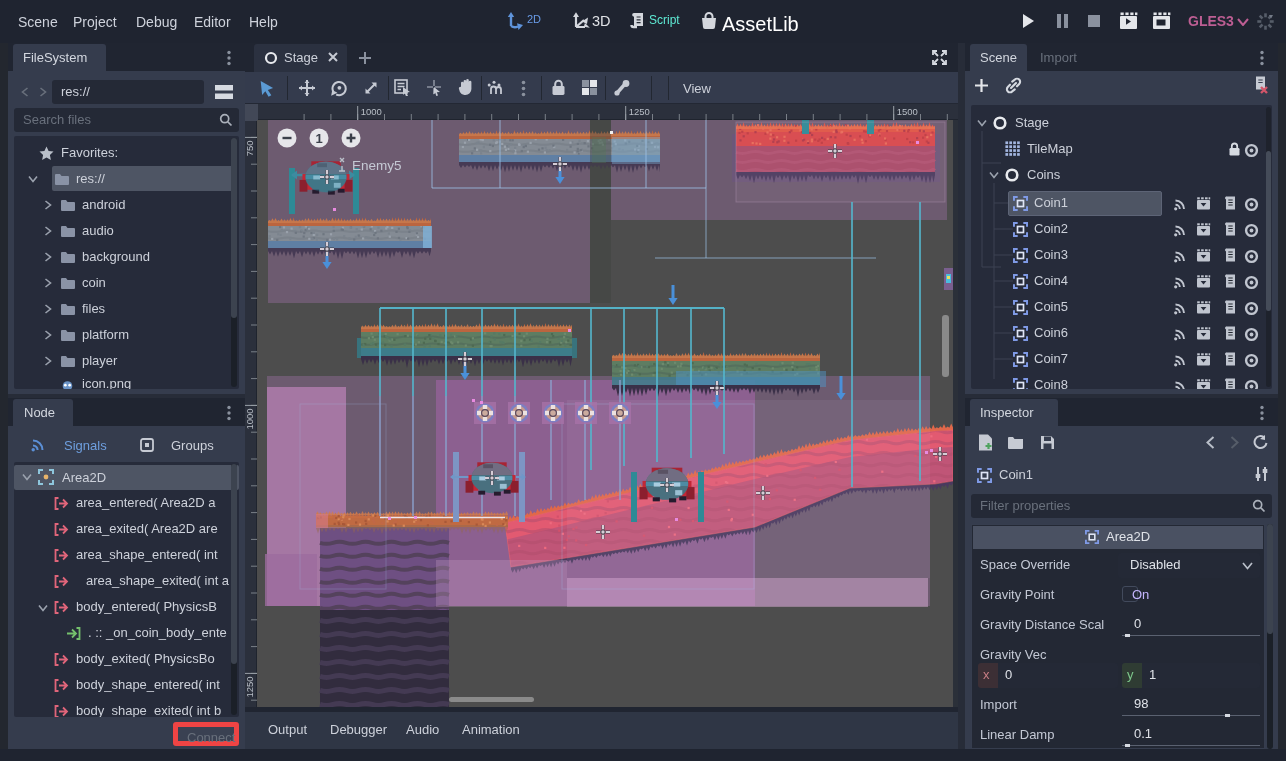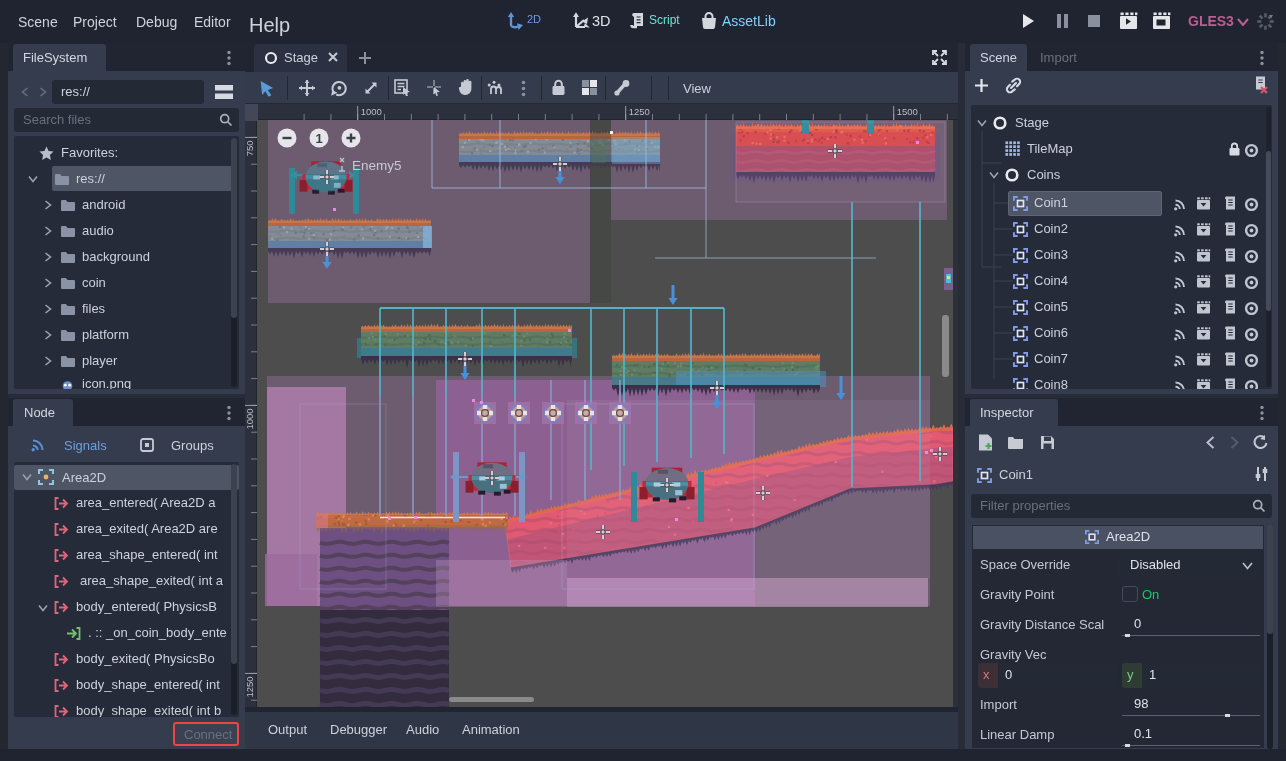--- a/index.html
+++ b/index.html
@@ -22,21 +22,21 @@
   <div class="abs" style="left:0;top:0;width:1286px;height:761px;background:#272c38"></div>
   <div class="abs" style="left:0;top:0;width:1286px;height:43px;background:#1f2430"></div>
   <div class="abs" style="left:0;top:43px;width:8px;height:718px;background:#23272f"></div>
   <div class="abs" style="left:1278px;top:43px;width:8px;height:718px;background:#23272f"></div>
   <div class="abs" style="left:0;top:749px;width:1286px;height:12px;background:#1f2430"></div>
   <div class="abs" style="left:0;top:0;width:1286px;height:43px;background:#1f2430">
       <div class="abs txt" style="left:18px;top:14px;font-size:14px;color:#ced2db">Scene</div>
       <div class="abs txt" style="left:73px;top:14px;font-size:14px;color:#ced2db">Project</div>
       <div class="abs txt" style="left:136px;top:14px;font-size:14px;color:#ced2db">Debug</div>
       <div class="abs txt" style="left:194px;top:14px;font-size:14px;color:#ced2db">Editor</div>
-      <div class="abs txt" style="left:249px;top:14px;font-size:20px;color:#ced2db">Help</div>
+      <div class="abs txt" style="left:249px;top:14px;font-size:14px;color:#ced2db">Help</div>
       <svg class="abs" style="left:507px;top:11px" width="19" height="19" viewBox="0 0 19 19">
         <path d="M4 15 V5 M4 15 a7 7 0 0 0 7 0.5" stroke="#5f94db" stroke-width="2.4" fill="none"></path>
         <path d="M4 6 L0.8 6 L4 1 L7.2 6 Z" fill="#5f94db"></path>
         <path d="M10 12.2 L11.5 19 L16 14 Z" fill="#5f94db"></path>
       </svg>
       <div class="abs txt" style="left:527px;top:13px;font-size:11px;color:#699ce8">2D</div>
       <svg class="abs" style="left:572px;top:11px" width="19" height="19" viewBox="0 0 19 19">
         <path d="M4 16 V5 M4 16 H13 M4 16 L12 9" stroke="#d4d7dd" stroke-width="2.2" fill="none"></path>
         <path d="M4 6 L1 6 L4 1.2 L7 6 Z" fill="#d4d7dd"></path>
         <path d="M12 16 L18 16 L12.5 12 Z" fill="#d4d7dd" transform="rotate(8 13 15)"></path>
@@ -47,21 +47,21 @@
         <path d="M5 1 H14 V14 H5 Z" fill="#d4d7dd"></path>
         <path d="M5 1 C2.6 1 2.6 4.6 5 4.6 C7.4 4.6 7.4 1 5 1" fill="#d4d7dd"></path>
         <path d="M2.5 13 a2 2 0 0 0 2 2 H8" stroke="#d4d7dd" stroke-width="2.4" fill="none"></path>
         <path d="M7.6 5 H11.6 M7.6 7.8 H11.6 M7.6 10.6 H11.6" stroke="#262b34" stroke-width="1.2"></path>
       </svg>
       <div class="abs txt" style="left:649px;top:13px;font-size:12px;color:#5eead4">Script</div>
       <svg class="abs" style="left:700px;top:11px" width="18" height="19" viewBox="0 0 18 19">
         <path d="M2 7 H16 L15 16 a2 2 0 0 1 -2 2 H5 a2 2 0 0 1 -2 -2 Z" fill="#d4d7dd"></path>
         <path d="M5.5 7 V5.5 a3.5 3.5 0 0 1 7 0 V7" stroke="#d4d7dd" stroke-width="2" fill="none"></path>
       </svg>
-      <div class="abs txt" style="left:722px;top:13px;font-size:14px;color:#7dd3fc">AssetLib</div>
+      <div class="abs txt" style="left:722px;top:13px;font-size:20px;color:#ffffff">AssetLib</div>
       <svg class="abs" style="left:1020px;top:13px" width="16" height="16" viewBox="0 0 16 16">
         <path d="M3 1 L14 8 L3 15 Z" fill="#e4e6ea"></path>
       </svg>
       <svg class="abs" style="left:1055px;top:14px" width="15" height="14" viewBox="0 0 15 14">
         <rect x="2" y="0" width="4" height="14" fill="#8a919e"></rect>
         <rect x="9" y="0" width="4" height="14" fill="#8a919e"></rect>
       </svg>
       <svg class="abs" style="left:1087px;top:14px" width="14" height="14" viewBox="0 0 14 14">
         <rect x="1" y="1" width="12" height="12" fill="#8a919e"></rect>
       </svg>
@@ -242,21 +242,21 @@
         <div class="abs txt" style="left:62px;top:59px">area_exited( Area2D are</div>
         <svg class="abs" style="left:40px;top:87px" width="15" height="13" viewBox="0 0 15 13">
           <path d="M4.5 1 H1.5 V12 H4.5" stroke="#e0657a" stroke-width="1.8" fill="none"></path>
           <path d="M5 6.5 H12 M9 2.5 L13 6.5 L9 10.5" stroke="#e0657a" stroke-width="1.8" fill="none"></path>
         </svg>
         <div class="abs txt" style="left:62px;top:85px">area_shape_entered( int</div>
         <svg class="abs" style="left:40px;top:113px" width="15" height="13" viewBox="0 0 15 13">
           <path d="M4.5 1 H1.5 V12 H4.5" stroke="#e0657a" stroke-width="1.8" fill="none"></path>
           <path d="M5 6.5 H12 M9 2.5 L13 6.5 L9 10.5" stroke="#e0657a" stroke-width="1.8" fill="none"></path>
         </svg>
-        <div class="abs txt" style="left:66px;top:111px">area_shape_exited( int a</div>
+        <div class="abs txt" style="left:72px;top:111px">area_shape_exited( int a</div>
         <svg class="abs" style="left:24px;top:142px" width="10" height="8" viewBox="0 0 10 8">
           <path d="M1 1.5 L5 6.5 L9 1.5" stroke="#9aa1ad" stroke-width="1.6" fill="none"></path>
         </svg>
         <svg class="abs" style="left:40px;top:139px" width="15" height="13" viewBox="0 0 15 13">
           <path d="M4.5 1 H1.5 V12 H4.5" stroke="#e0657a" stroke-width="1.8" fill="none"></path>
           <path d="M5 6.5 H12 M9 2.5 L13 6.5 L9 10.5" stroke="#e0657a" stroke-width="1.8" fill="none"></path>
         </svg>
         <div class="abs txt" style="left:62px;top:137px">body_entered( PhysicsB</div>
         <svg class="abs" style="left:52px;top:165px" width="15" height="13" viewBox="0 0 15 13">
           <path d="M1 6.5 H9 M6 2.5 L10 6.5 L6 10.5" stroke="#74c06c" stroke-width="1.8" fill="none"></path>
@@ -274,21 +274,21 @@
         </svg>
         <div class="abs txt" style="left:62px;top:215px">body_shape_entered( int</div>
         <svg class="abs" style="left:40px;top:243px" width="15" height="13" viewBox="0 0 15 13">
           <path d="M4.5 1 H1.5 V12 H4.5" stroke="#e0657a" stroke-width="1.8" fill="none"></path>
           <path d="M5 6.5 H12 M9 2.5 L13 6.5 L9 10.5" stroke="#e0657a" stroke-width="1.8" fill="none"></path>
         </svg>
         <div class="abs txt" style="left:62px;top:241px">body_shape_exited( int b</div>
         <div class="abs" style="left:217px;top:2px;width:6px;height:251px;background:#1b2028;border-radius:3px"></div>
         <div class="abs" style="left:217px;top:2px;width:6px;height:200px;background:#3c434f;border-radius:3px"></div>
       </div>
-      <div class="abs" style="left:165px;top:324px;width:66px;height:24px;background:#3a4152;border:2px solid #ef4444;border-radius:3px">
+      <div class="abs" style="left:165px;top:324px;width:66px;height:24px;background:#3a4152;border:5px solid #ef4444;border-radius:3px">
         <div class="abs txt dim" style="left:9px;top:3px">Connect</div>
       </div>
     </div>
   <div class="abs" style="left:245px;top:43px;width:713px;height:706px;background:#202531"></div>
     <div class="abs" style="left:254px;top:44px;width:93px;height:28px;background:#2b3140;border-radius:3px 3px 0 0"></div>
     <svg class="abs" style="left:264px;top:51px" width="14" height="14" viewBox="0 0 14 14">
       <circle cx="7" cy="7" r="5" stroke="#e8eaee" stroke-width="2.2" fill="none"></circle>
     </svg>
     <div class="abs txt" style="left:284px;top:50px">Stage</div>
     <svg class="abs" style="left:327px;top:51px" width="12" height="12" viewBox="0 0 12 12">
@@ -1908,21 +1908,21 @@
         </svg>
         <div class="abs txt" style="left:134px;top:4px;color:#dfe2e8">Area2D</div>
         <div class="abs txt" style="left:8px;top:32px;color:#c3c8d4">Space Override</div>
         <div class="abs" style="left:146px;top:28px;width:142px;height:25px;background:#242936;border-radius:3px"></div>
         <div class="abs txt" style="left:158px;top:32px;color:#dfe2e8">Disabled</div>
         <svg class="abs" style="left:270px;top:37px" width="11" height="8" viewBox="0 0 11 8">
           <path d="M1 1 L5.5 6.5 L10 1" stroke="#b9bfc9" stroke-width="1.7" fill="none"></path>
         </svg>
         <div class="abs txt" style="left:8px;top:62px;color:#c3c8d4">Gravity Point</div>
         <div class="abs" style="left:150px;top:61px;width:16px;height:16px;background:#242936;border:1px solid #424a5c;border-radius:3px"></div>
-        <div class="abs txt" style="left:170px;top:62px;color:#22c55e">On</div>
+        <div class="abs txt" style="left:160px;top:62px;color:#c4b5fd">On</div>
         <div class="abs txt" style="left:8px;top:92px;color:#c3c8d4">Gravity Distance Scal</div>
         <div class="abs txt" style="left:162px;top:91px;color:#dfe2e8">0</div>
         <div class="abs" style="left:150px;top:110px;width:138px;height:1px;background:#5a6170"></div>
         <div class="abs" style="left:153px;top:109px;width:5px;height:3px;background:#d6dae1"></div>
         <div class="abs txt" style="left:8px;top:122px;color:#c3c8d4">Gravity Vec</div>
         <div class="abs" style="left:6px;top:138px;width:140px;height:25px;background:#242936;border-radius:3px"></div>
         <div class="abs" style="left:6px;top:138px;width:20px;height:25px;background:#3c2f35;border-radius:3px 0 0 3px"></div>
         <div class="abs txt" style="left:11px;top:142px;color:#c77d84">x</div>
         <div class="abs txt" style="left:33px;top:142px;color:#dfe2e8">0</div>
         <div class="abs" style="left:150px;top:138px;width:138px;height:25px;background:#242936;border-radius:3px"></div>

